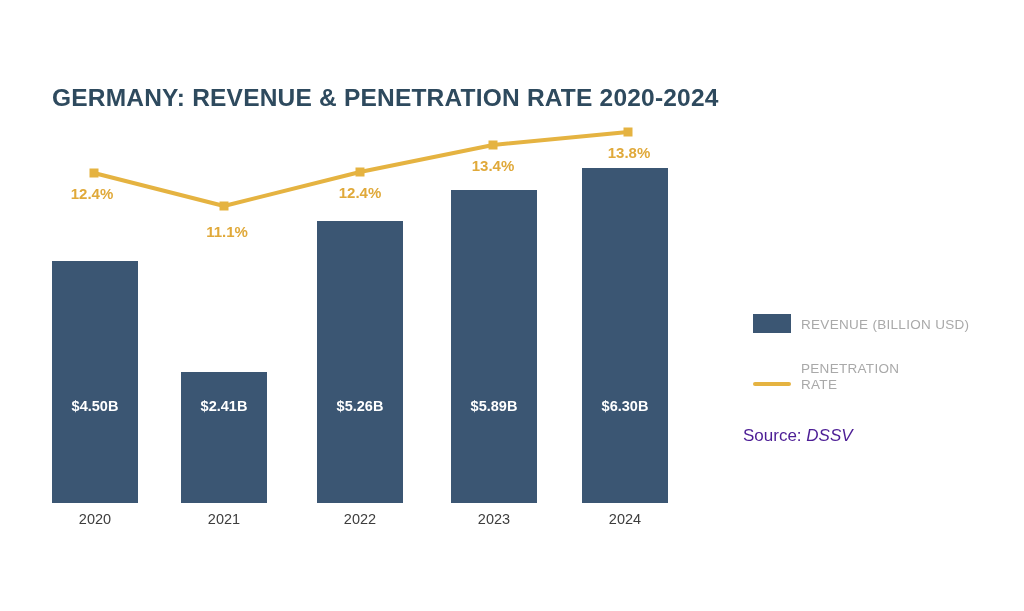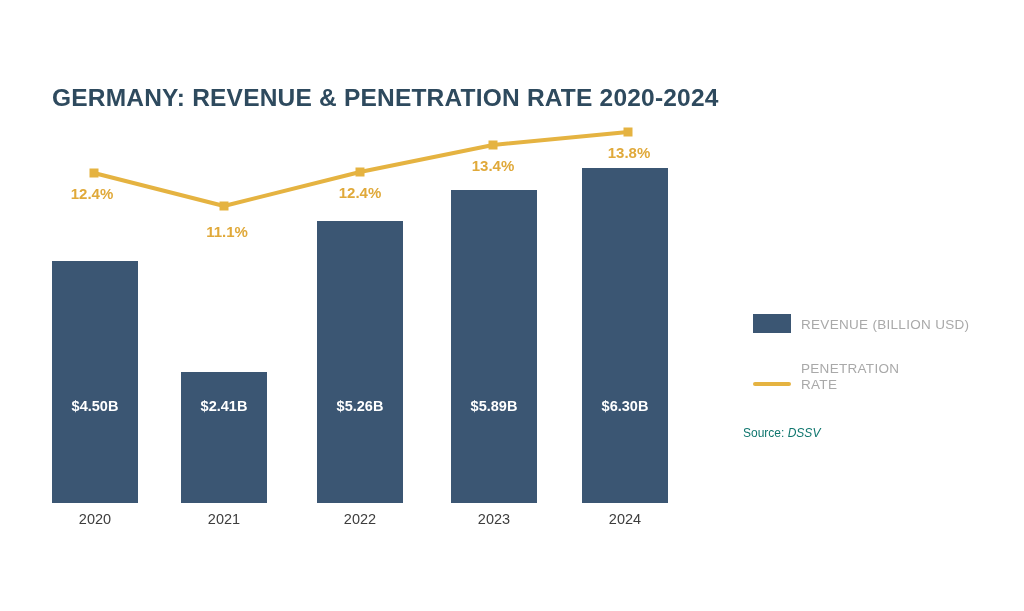--- a/index.html
+++ b/index.html
@@ -107,22 +107,22 @@
     line-height: 16px;
     letter-spacing: 0.3px;
     white-space: pre-line;
   }
   #legend-row-rate { margin-top: 6px; }
 
   #source-note {
     position: absolute;
     left: 743px;
     top: 426px;
-    font-size: 12px;
-    color: #0f766e;
+    font-size: 17px;
+    color: #4c1d95;
   }
   #source-note .src-value {
     font-style: italic;
   }
 </style>
 </head>
 <body>
 
 <div id="canvas">
 

